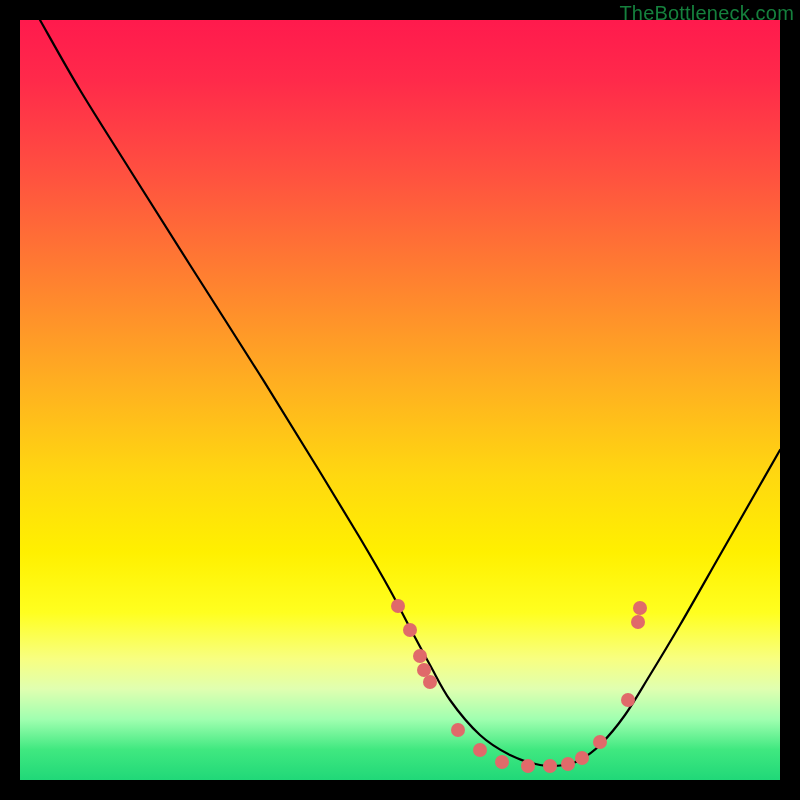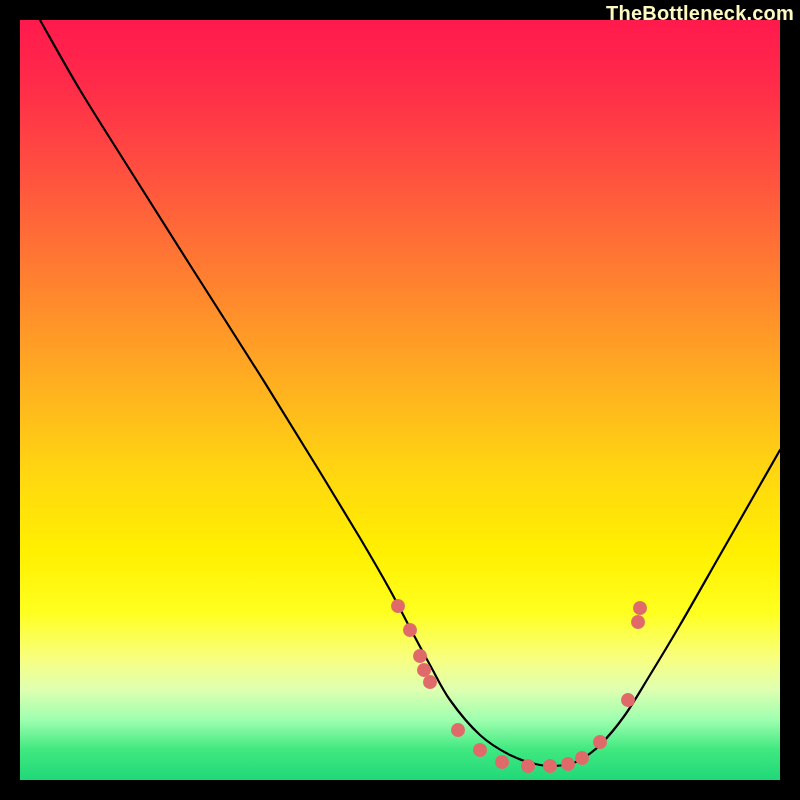--- a/index.html
+++ b/index.html
@@ -29,23 +29,23 @@
       #f8ff80 84%,
       #e0ffb0 88%,
       #a0ffb0 92%,
       #40e880 96%,
       #20d878 100%);
   }
   .watermark {
     position: absolute;
     top: 2px;
     right: 6px;
-    color: #fef9c3;
+    color: #15803d;
     font-size: 20px;
-    font-weight: 700;
+    font-weight: 400;
     letter-spacing: 0.2px;
     pointer-events: none;
   }
   svg.plot {
     position: absolute;
     left: 0;
     top: 0;
     width: 760px;
     height: 760px;
     overflow: visible;

